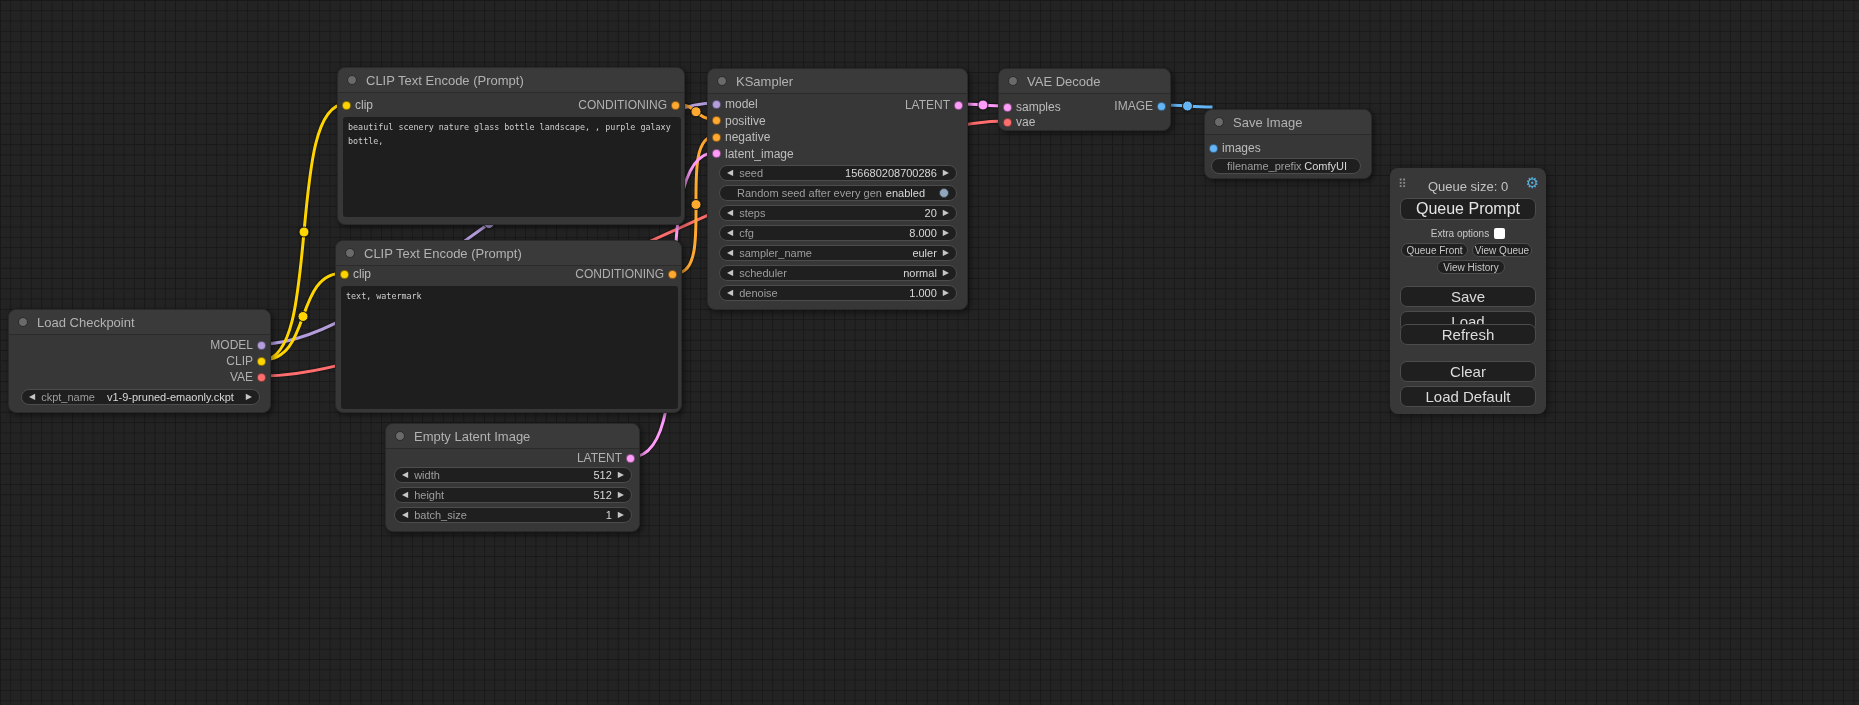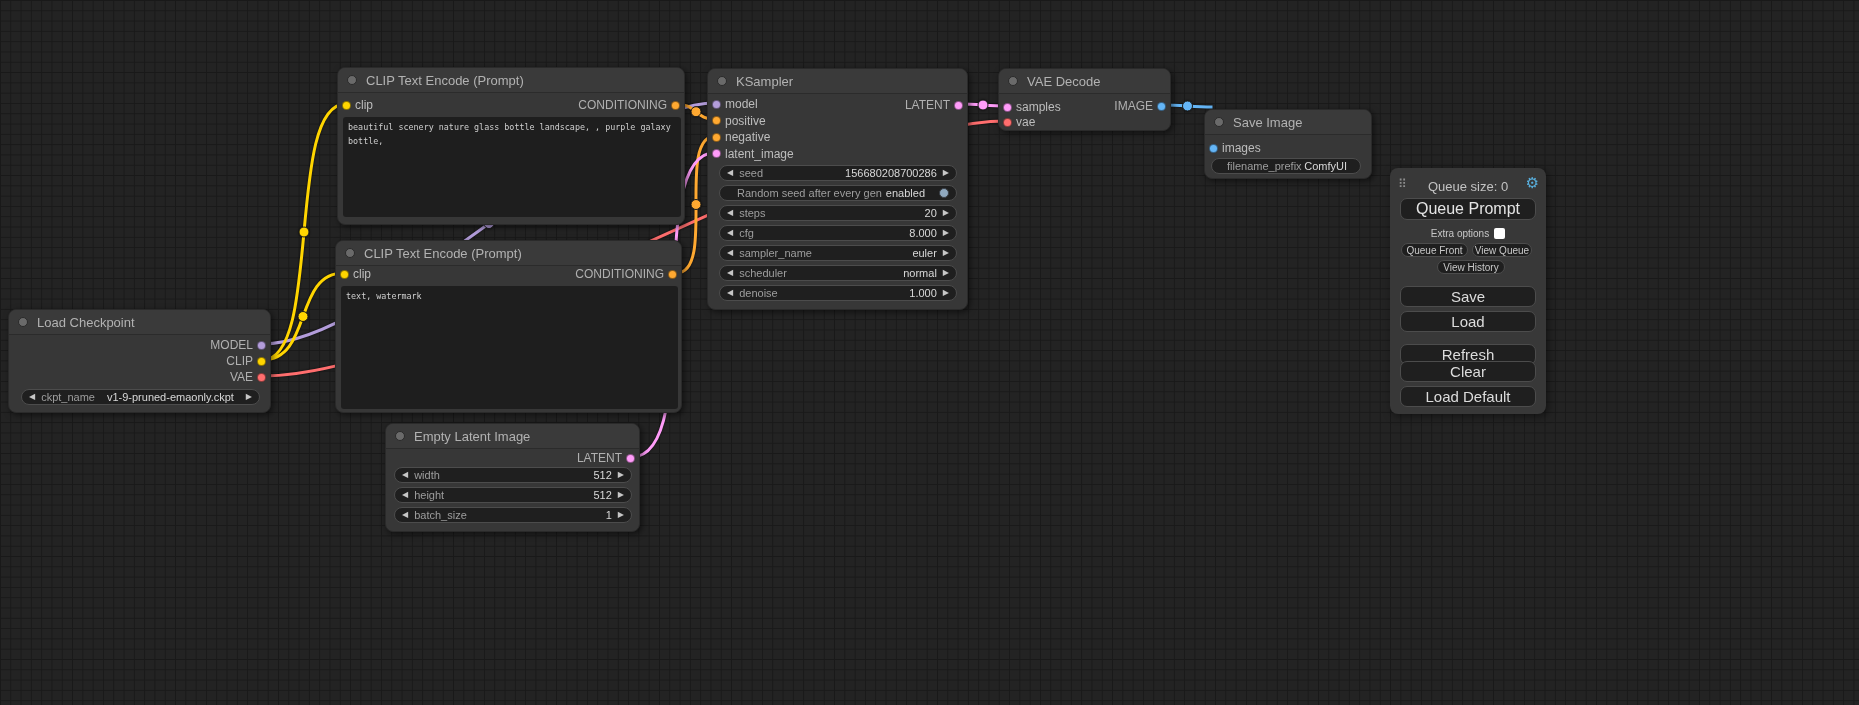--- a/index.html
+++ b/index.html
@@ -242,18 +242,18 @@
     <div class="qbtn prompt">Queue Prompt</div>
     <div class="qextra">
       <span>Extra options</span>
       <span class="qcheck"></span>
     </div>
     <div class="qbtn small" style="left:11px;top:75px;width:67px;">Queue Front</div>
     <div class="qbtn small" style="left:82px;top:75px;width:60px;">View Queue</div>
     <div class="qbtn small" style="left:47px;top:92px;width:68px;">View History</div>
     <div class="qbtn big" style="top:118px;">Save</div>
     <div class="qbtn big" style="top:143px;">Load</div>
-    <div class="qbtn big" style="top:176px;">Refresh</div>
+    <div class="qbtn big" style="top:156px;">Refresh</div>
     <div class="qbtn big" style="top:193px;">Clear</div>
     <div class="qbtn big" style="top:218px;">Load Default</div>
   </div>
 
 </div>
 
 </body></html>

